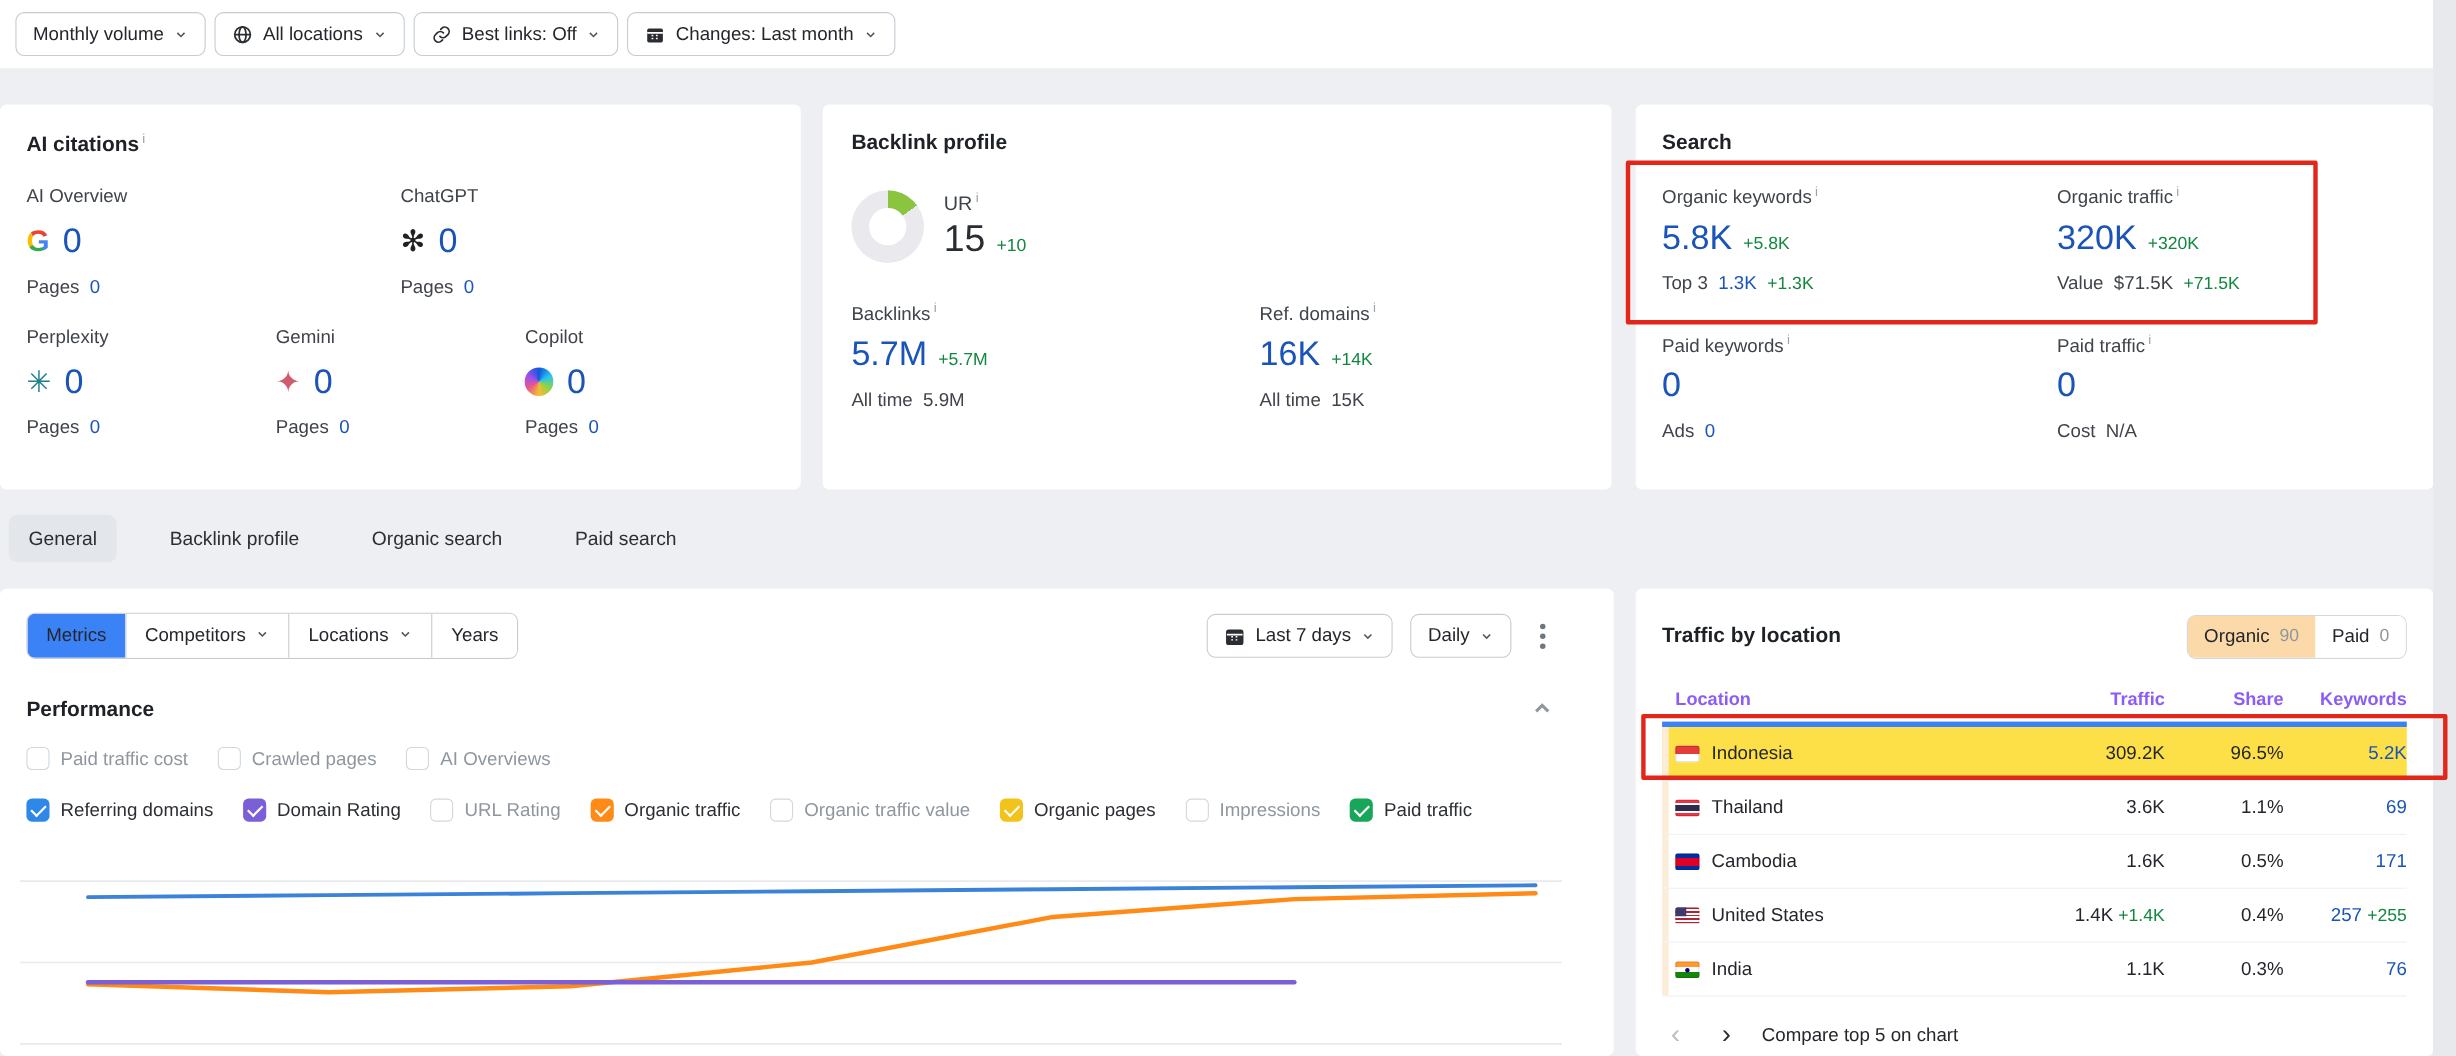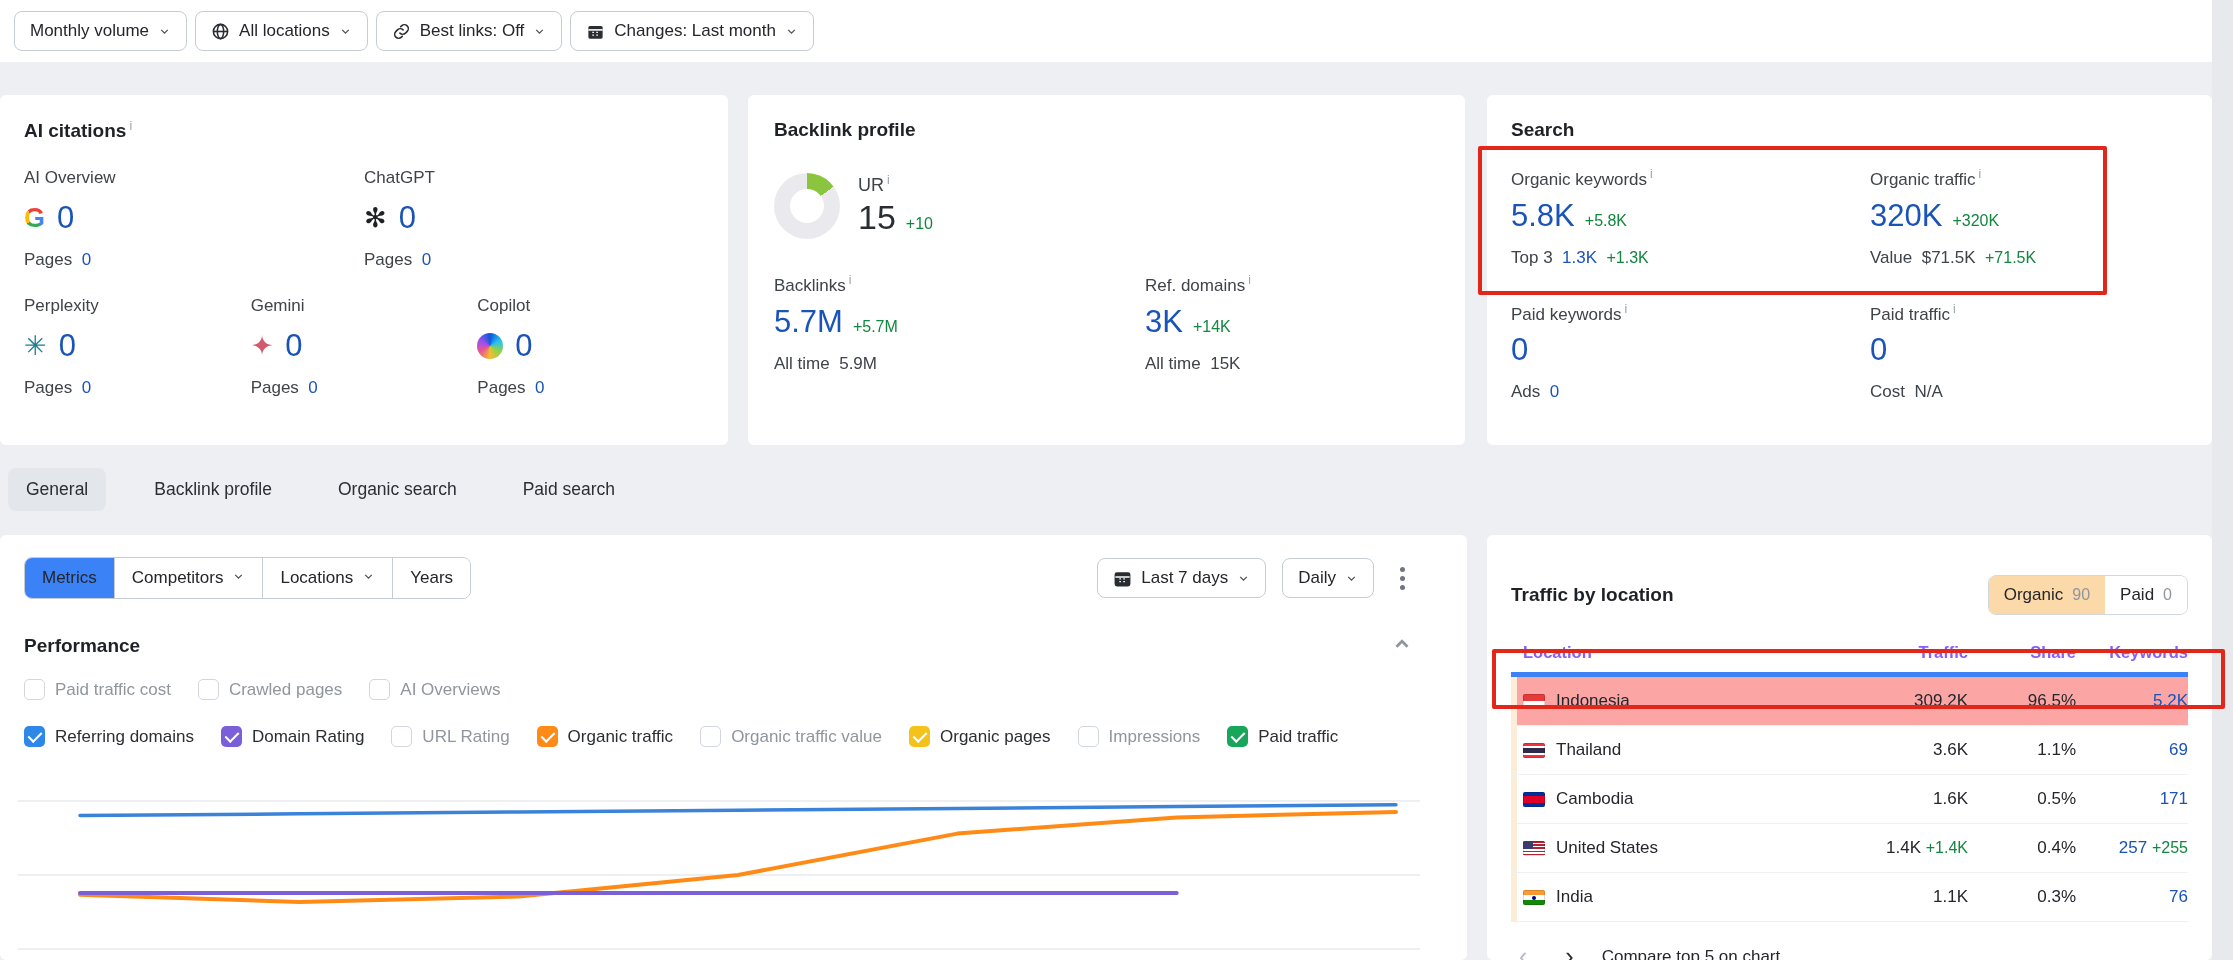--- a/index.html
+++ b/index.html
@@ -76,30 +76,30 @@
   .cbrow.r2{margin-top:22px}
   .cb{display:inline-flex;align-items:center;gap:10px;font-size:17px;color:#2b2e33;cursor:pointer;white-space:nowrap}
   .cb .box{width:21px;height:21px;border-radius:5px;border:1px solid #d2d7dd;background:#fff;position:relative;flex:0 0 auto}
   .cb.on .box{border:none}
   .cb.on .box::after{content:"";position:absolute;left:7px;top:3px;width:6px;height:11px;border:solid #fff;border-width:0 2.5px 2.5px 0;transform:rotate(45deg)}
   .cb.un{color:#8f969e}
 
   .chartwrap{position:absolute;left:18px;bottom:0;width:1430px;height:192px}
 
   
-  .loc-card{left:1487px;top:535px;width:725px;height:425px;padding:40px 24px}
+  .loc-card{left:1487px;top:535px;width:725px;height:425px;padding:24px 24px}
   .loc-head{display:flex;align-items:center;justify-content:space-between}
   .toggle{display:flex;border:1px solid #d2d7dd;border-radius:8px;overflow:hidden;font-size:17px}
   .tg{padding:9px 15px;display:flex;gap:9px;align-items:center;background:#fff;cursor:pointer}
   .tg.active{background:#fbd9a8}
   .tg .cnt{color:#8f969e;font-size:16px}
   .thead{display:flex;align-items:center;height:44px;margin-top:18px;border-bottom:5px solid #3b82f6;font-size:16.5px;font-weight:bold;color:#8b5cf6;padding-left:12px}
   .trow{display:flex;align-items:center;height:49px;border-bottom:1px solid #eef0f3;font-size:17px;position:relative;padding-left:12px}
   .trow::before{content:"";position:absolute;left:0;top:0;bottom:0;width:6px;background:#fcedd8}
-  .trow.hl{background:#fca5a5}
+  .trow.hl{background:#fde047}
   .c-loc{flex:1;display:flex;align-items:center;gap:11px}
   .c-traffic{width:175px;text-align:right}
   .c-share{width:108px;text-align:right}
   .c-kw{width:112px;text-align:right}
   .flag{width:22px;height:15px;border-radius:2px;box-shadow:inset 0 0 0 1px rgba(0,0,0,.14);position:relative;flex:0 0 auto}
   .flag-id{background:linear-gradient(180deg,#e53b3b 0 50%,#fff 50% 100%)}
   .flag-th{background:linear-gradient(180deg,#ef3340 0 17%,#fff 17% 33%,#2d2a4a 33% 67%,#fff 67% 83%,#ef3340 83% 100%)}
   .flag-kh{background:linear-gradient(180deg,#032ea1 0 25%,#e00025 25% 75%,#032ea1 75% 100%)}
   .flag-us{background:repeating-linear-gradient(180deg,#b22234 0 1.6px,#fff 1.6px 3.2px)}
   .flag-us::after{content:"";position:absolute;left:0;top:0;width:10px;height:8px;background:#3c3b6e;border-top-left-radius:2px}
@@ -244,21 +244,21 @@
       <div class="stat-label"><span>Backlinks</span><sup class="info">i</sup></div>
       <div class="stat-valrow">
         <span class="stat-val">5.7M</span>
         <span class="delta">+5.7M</span>
       </div>
       <div class="stat-sub"><span>All time</span>&nbsp; <span>5.9M</span></div>
     </div>
     <div>
       <div class="stat-label"><span>Ref. domains</span><sup class="info">i</sup></div>
       <div class="stat-valrow">
-        <span class="stat-val">3K</span>
+        <span class="stat-val">16K</span>
         <span class="delta">+14K</span>
       </div>
       <div class="stat-sub"><span>All time</span>&nbsp; <span>15K</span></div>
     </div>
   </div>
 </div>
 
 <div class="card se-card">
   <div class="title">Search</div>
   <div class="se-row r1">

